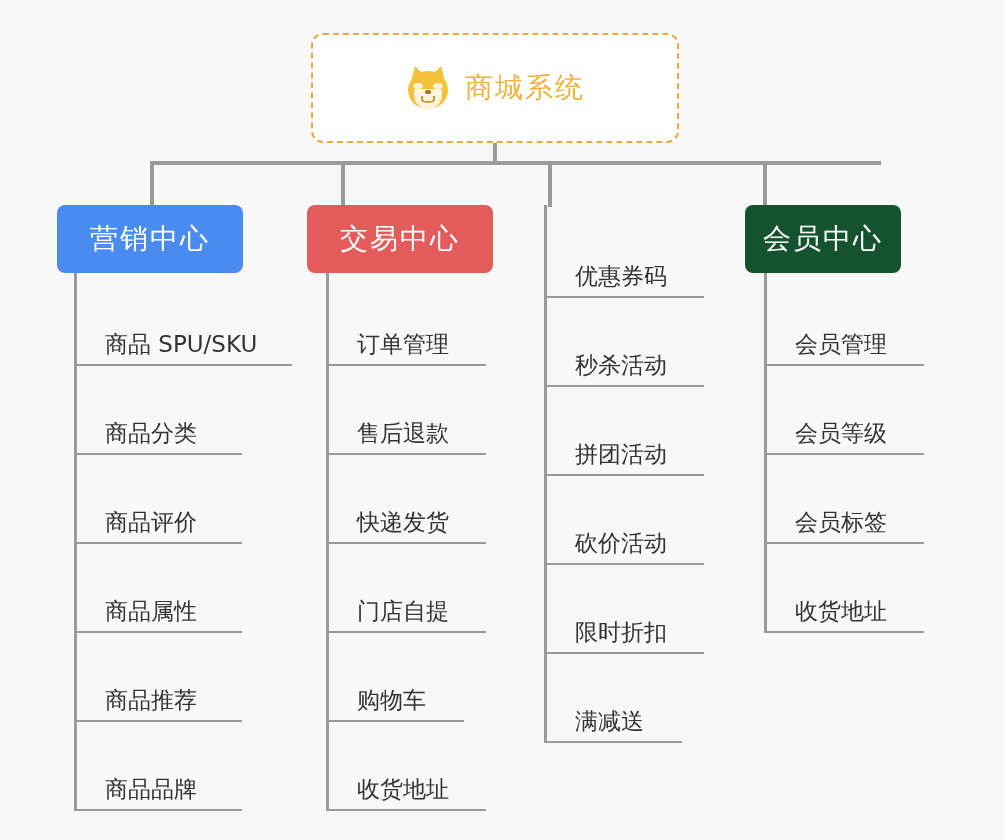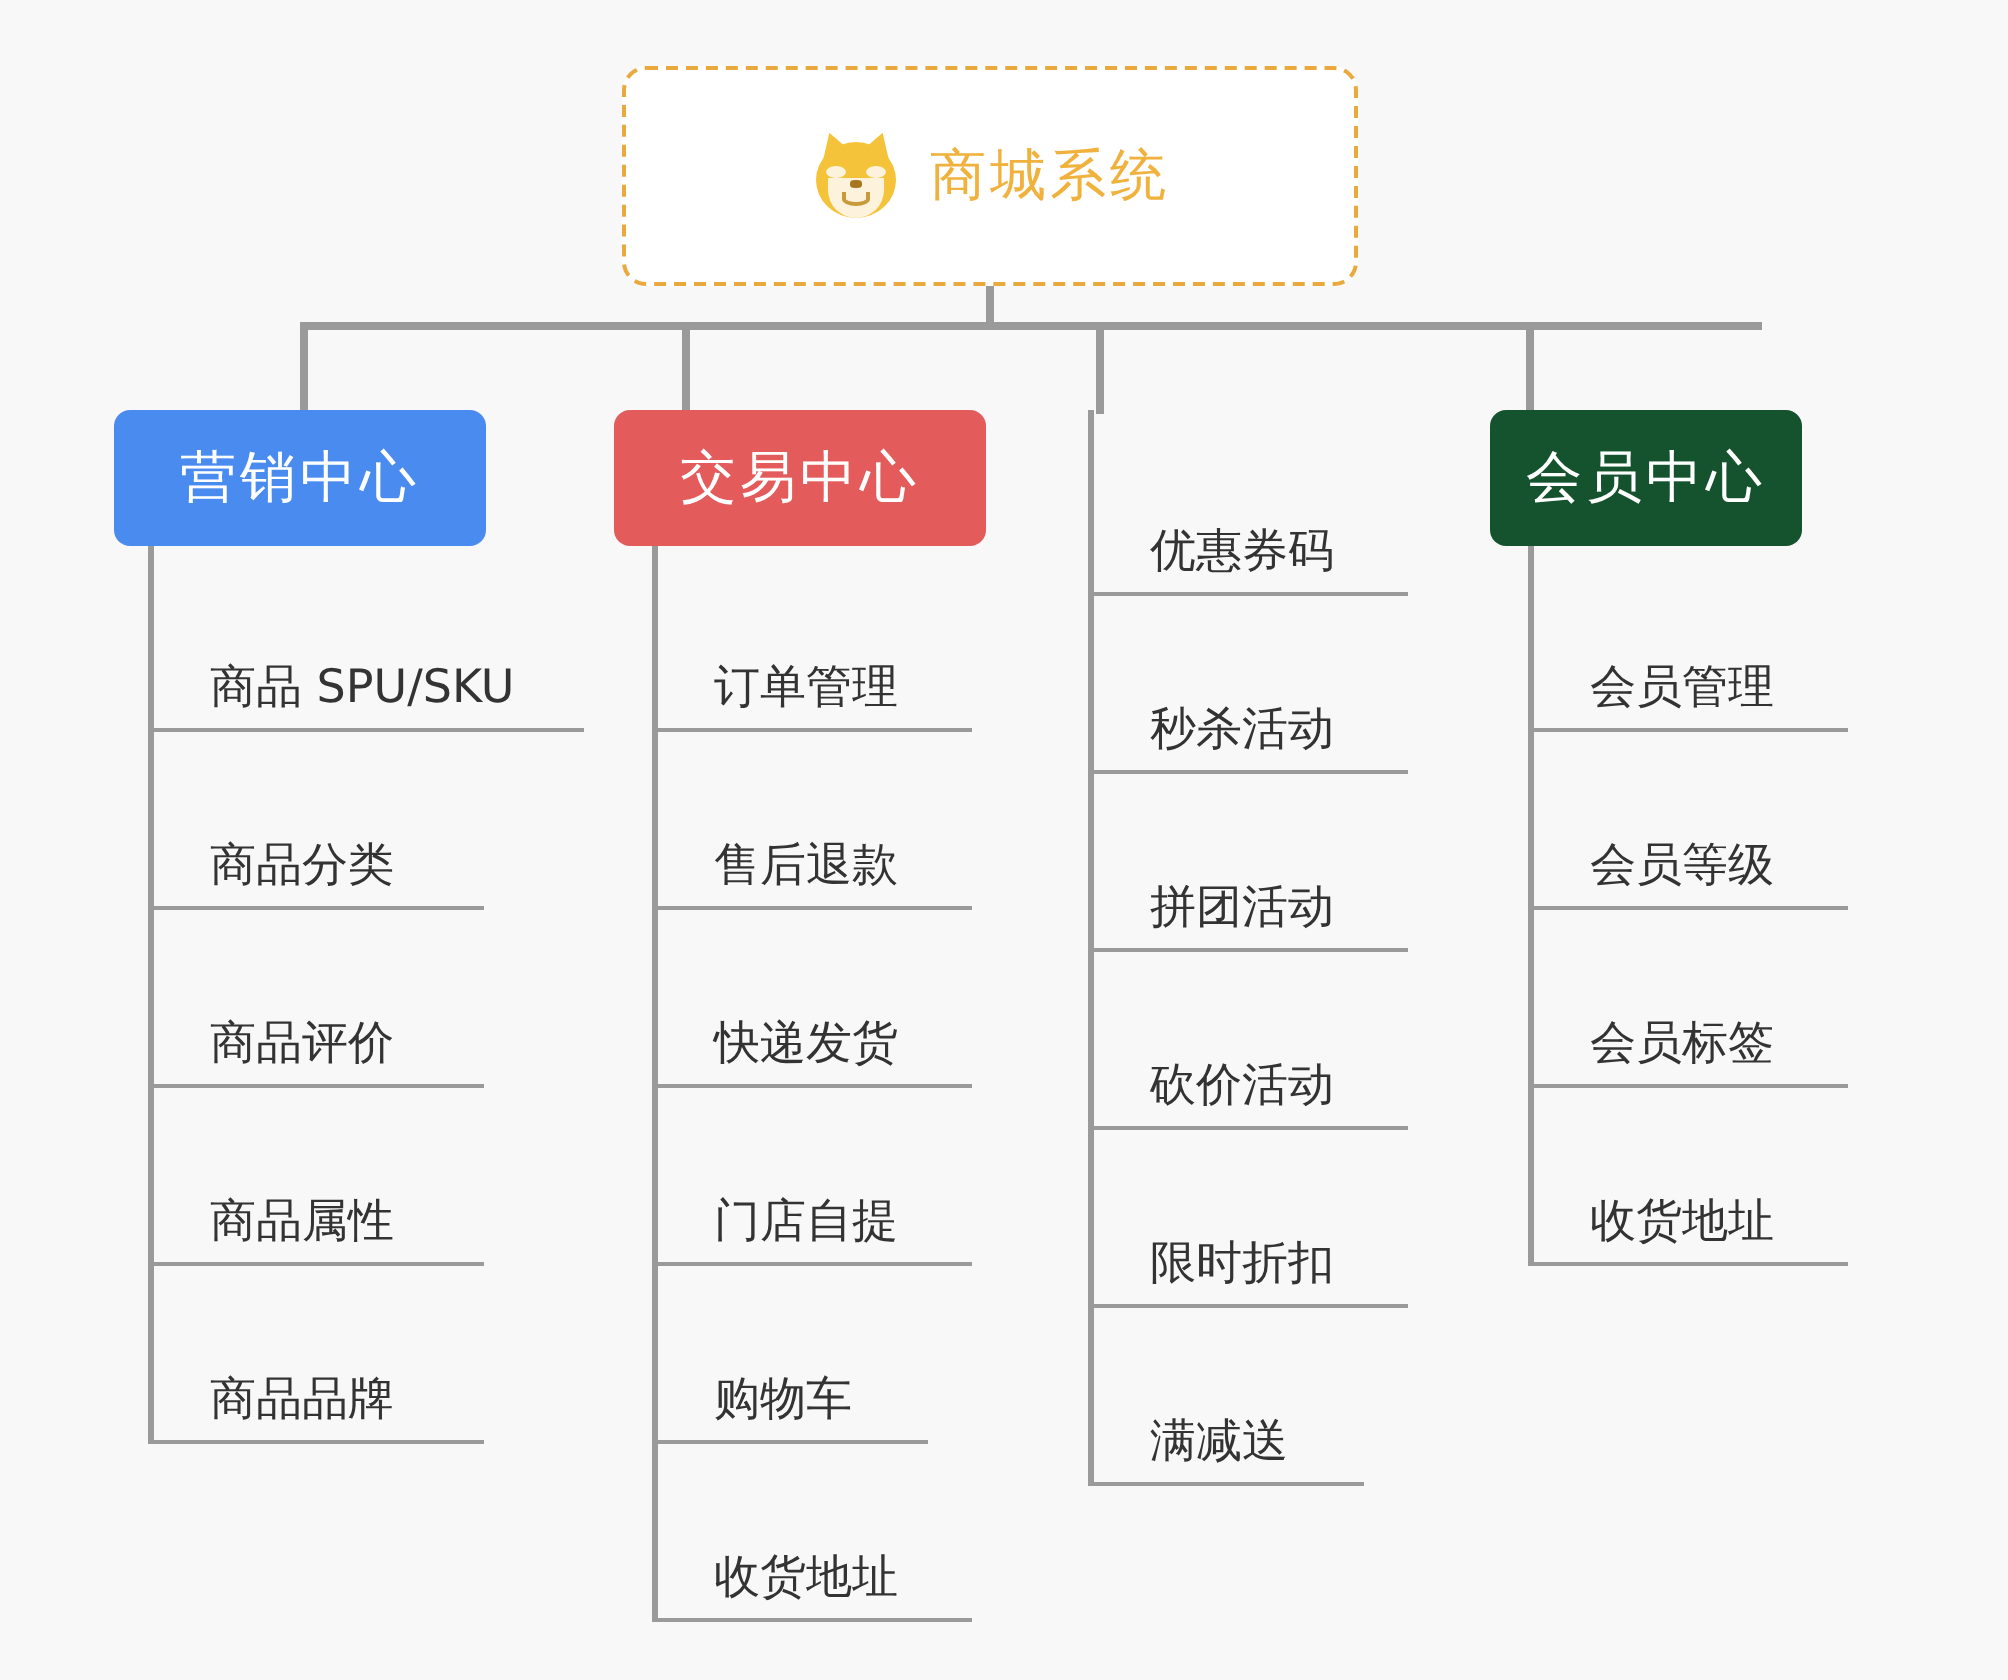--- a/index.html
+++ b/index.html
@@ -229,20 +229,24 @@
       </div>
       <div class="leaf-item">
         <span class="leaf-label">商品评价</span>
         <span class="leaf-rule" style="width:168px"></span>
       </div>
       <div class="leaf-item">
         <span class="leaf-label">商品属性</span>
         <span class="leaf-rule" style="width:168px"></span>
       </div>
       <div class="leaf-item">
+        <span class="leaf-label">商品推荐</span>
+        <span class="leaf-rule" style="width:168px"></span>
+      </div>
+      <div class="leaf-item">
         <span class="leaf-label">商品品牌</span>
         <span class="leaf-rule" style="width:168px"></span>
       </div>
     </div>
   </div>
 
   <div class="column col-2">
     <div class="cat-header">交易中心</div>
     <div class="leaf-list">
       <div class="leaf-item">

